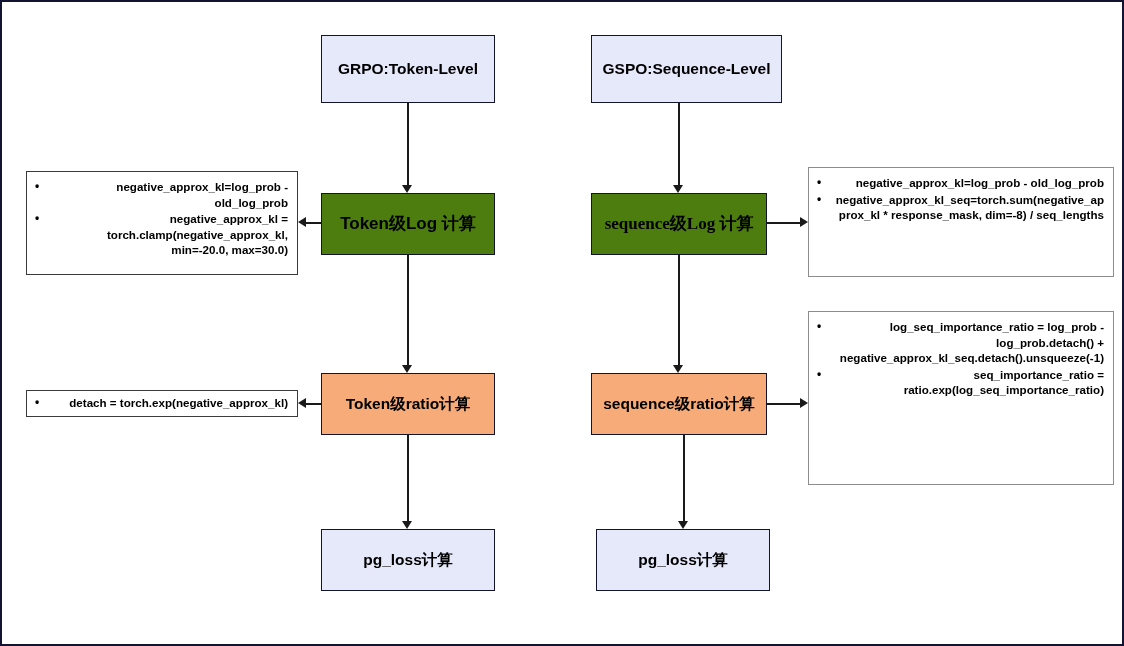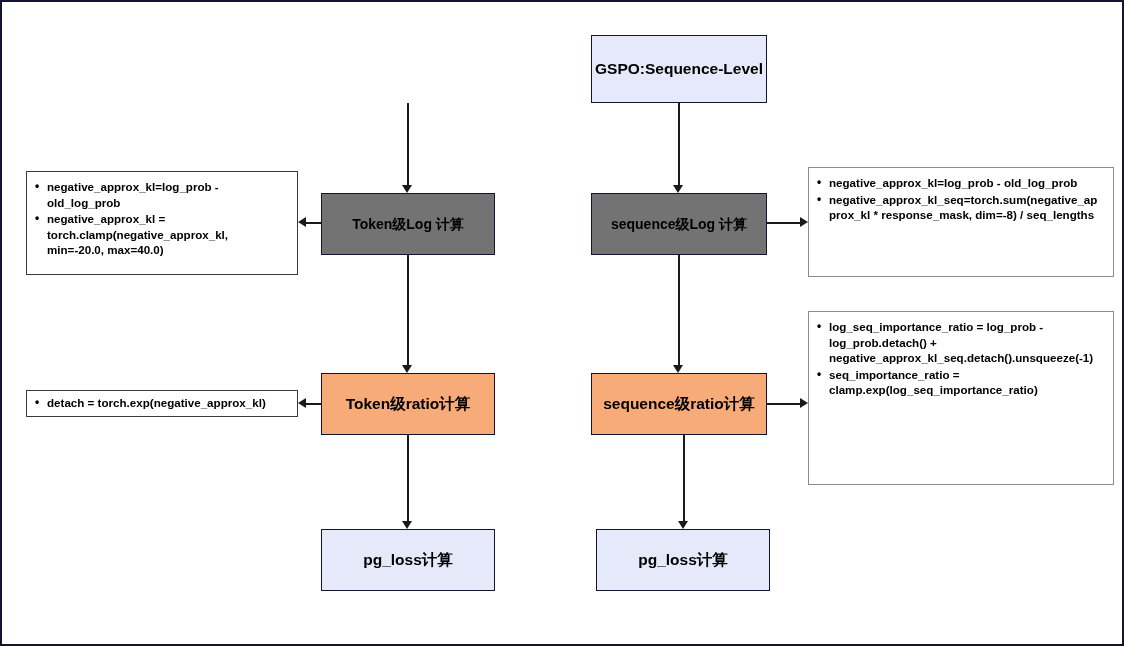--- a/index.html
+++ b/index.html
@@ -31,38 +31,39 @@
     font-weight: bold;
     color: #000000;
     line-height: 1.35;
   }
   .node.blue {
     background: #e6e9fa;
     border: 1.5px solid #131432;
     font-size: 15.5px;
   }
   .node.tan {
-    background: #737373;
+    background: #4d7c0f;
     border: 1.5px solid #131432;
-    font-size: 14px;
+    font-size: 17px;
     align-items: center;
   }
   .node.orange {
     background: #f7ab79;
     border: 1.5px solid #131432;
     font-size: 15.5px;
   }
 
   
   .note {
     position: absolute;
     box-sizing: border-box;
     background: #ffffff;
     border: 1.4px solid #8c8c8c;
     padding: 7px 9px 7px 5px;
+    text-align: right;
   }
   .note.dark { border-color: #3a3a3a; }
   .note ul {
     margin: 0;
     padding: 0 0 0 13px;
     list-style: none;
   }
   .note li {
     position: relative;
     font-size: 11.6px;
@@ -109,20 +110,23 @@
     border-top: 5.5px solid transparent;
     border-bottom: 5.5px solid transparent;
     border-left: 8px solid #1a1a1a;
   }
 </style>
 </head>
 <body>
 
 <div id="canvas">
 
+  <div class="node blue" style="left:319px; top:33px; width:174px; height:68px;">
+    <span>GRPO:Token-Level</span>
+  </div>
 
   <div class="node tan" style="left:319px; top:191px; width:174px; height:62px;">
     <span>Token级Log 计算</span>
   </div>
 
   <div class="node orange" style="left:319px; top:371px; width:174px; height:62px;">
     <span>Token级ratio计算</span>
   </div>
 
   <div class="node blue" style="left:319px; top:527px; width:174px; height:62px;">
@@ -131,25 +135,25 @@
 
   <div class="vline" style="left:405px; top:101px; height:82px;"></div>
   <div class="arrow-down" style="left:400px; top:183px;"></div>
 
   <div class="vline" style="left:405px; top:253px; height:110px;"></div>
   <div class="arrow-down" style="left:400px; top:363px;"></div>
 
   <div class="vline" style="left:405px; top:433px; height:86px;"></div>
   <div class="arrow-down" style="left:400px; top:519px;"></div>
 
-  <div class="node blue" style="left:589px; top:33px; width:176px; height:68px;">
+  <div class="node blue" style="left:589px; top:33px; width:191px; height:68px;">
     <span>GSPO:Sequence-Level</span>
   </div>
 
-  <div class="node tan" style="left:589px; top:191px; width:176px; height:62px;">
+  <div class="node tan" style="left:589px; top:191px; width:176px; height:62px;font-family:Liberation Serif, serif;">
     <span>sequence级Log 计算</span>
   </div>
 
   <div class="node orange" style="left:589px; top:371px; width:176px; height:62px; flex-direction:row;">
     <span>sequence级</span>
     <span>ratio计算</span>
   </div>
 
   <div class="node blue" style="left:594px; top:527px; width:174px; height:62px;">
     <span>pg_loss计算</span>
@@ -160,21 +164,21 @@
 
   <div class="vline" style="left:676px; top:253px; height:110px;"></div>
   <div class="arrow-down" style="left:671px; top:363px;"></div>
 
   <div class="vline" style="left:681px; top:433px; height:86px;"></div>
   <div class="arrow-down" style="left:676px; top:519px;"></div>
 
   <div class="note dark" style="left:24px; top:169px; width:272px; height:104px;">
     <ul>
       <li>negative_approx_kl=log_prob - old_log_prob</li>
-      <li>negative_approx_kl = torch.clamp(negative_approx_kl, min=-20.0, max=40.0)</li>
+      <li>negative_approx_kl = torch.clamp(negative_approx_kl, min=-20.0, max=30.0)</li>
     </ul>
   </div>
   <div class="hline" style="left:304px; top:220px; width:15px;"></div>
   <div class="arrow-left" style="left:296px; top:215px;"></div>
 
   <div class="note dark" style="left:24px; top:388px; width:272px; height:27px; padding-top:4px;">
     <ul>
       <li>detach = torch.exp(negative_approx_kl)</li>
     </ul>
   </div>
@@ -186,19 +190,19 @@
       <li>negative_approx_kl=log_prob - old_log_prob</li>
       <li>negative_approx_kl_seq=torch.sum(negative_approx_kl * response_mask, dim=-8) / seq_lengths</li>
     </ul>
   </div>
   <div class="hline" style="left:765px; top:220px; width:33px;"></div>
   <div class="arrow-right" style="left:798px; top:215px;"></div>
 
   <div class="note" style="left:806px; top:309px; width:306px; height:174px;">
     <ul>
       <li>log_seq_importance_ratio = log_prob - log_prob.detach() + negative_approx_kl_seq.detach().unsqueeze(-1)</li>
-      <li>seq_importance_ratio = clamp.exp(log_seq_importance_ratio)</li>
+      <li>seq_importance_ratio = ratio.exp(log_seq_importance_ratio)</li>
     </ul>
   </div>
   <div class="hline" style="left:765px; top:401px; width:33px;"></div>
   <div class="arrow-right" style="left:798px; top:396px;"></div>
 
 </div>
 
 </body></html>

